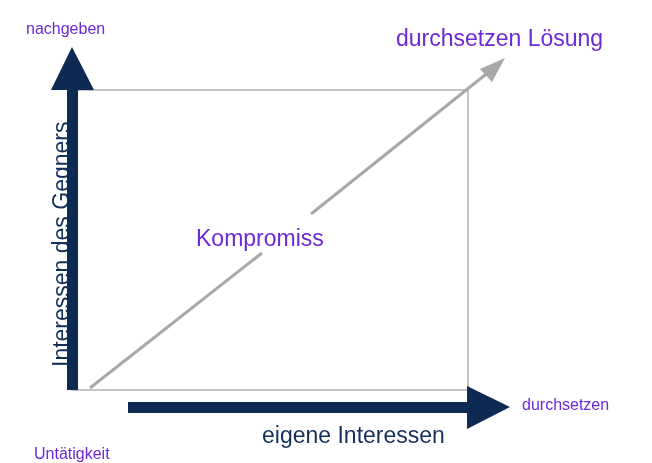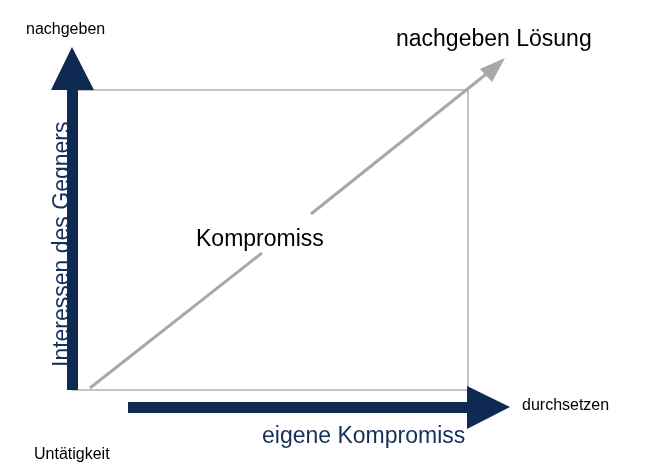--- a/index.html
+++ b/index.html
@@ -1,19 +1,19 @@
 <!DOCTYPE html>
 <html><head>
 <meta charset="utf-8">
 <style>
   html, body { margin: 0; padding: 0; background: #ffffff; }
   body { width: 652px; height: 463px; position: relative; overflow: hidden;
          font-family: "Liberation Sans", sans-serif; }
   svg { position: absolute; left: 0; top: 0; }
-  .lbl { position: absolute; white-space: nowrap; color: #000000; }
+  .lbl { position: absolute; white-space: nowrap; color: #6d28d9; }
   .small { font-size: 16px; }
   .big { font-size: 23px; }
   .axis-title { color: #14305a; font-size: 23px; }
 </style>
 </head>
 <body>
 
 <svg width="652" height="463" viewBox="0 0 652 463">
 
   <rect x="72" y="90" width="396" height="300" fill="none" stroke="#8a8a8a" stroke-width="1"></rect>
@@ -29,19 +29,19 @@
     <polygon points="72,47 51,90 94,90" fill="#0e2a52"></polygon>
   </g>
 
   <g>
     <rect x="128" y="402" width="342" height="11" fill="#0e2a52"></rect>
     <polygon points="510,407 467,386 467,429" fill="#0e2a52"></polygon>
   </g>
 </svg>
 
 <div class="lbl small" style="left:26px; top:20px;">nachgeben</div>
-<div class="lbl big" style="left:396px; top:25px;">nachgeben Lösung</div>
+<div class="lbl big" style="left:396px; top:25px;">durchsetzen Lösung</div>
 <div class="lbl big" style="left:196px; top:225px;">Kompromiss</div>
 <div class="lbl small" style="left:34px; top:398px;margin-top:47px;">Untätigkeit</div>
 <div class="lbl small" style="left:522px; top:396px;">durchsetzen</div>
 
-<div class="lbl axis-title" style="left:262px; top:422px;">eigene Kompromiss</div>
+<div class="lbl axis-title" style="left:262px; top:422px;">eigene Interessen</div>
 <div class="lbl axis-title" style="left:48px; top:367px; transform-origin:0 0; transform:rotate(-90deg);">Interessen des Gegners</div>
 
 </body></html>

